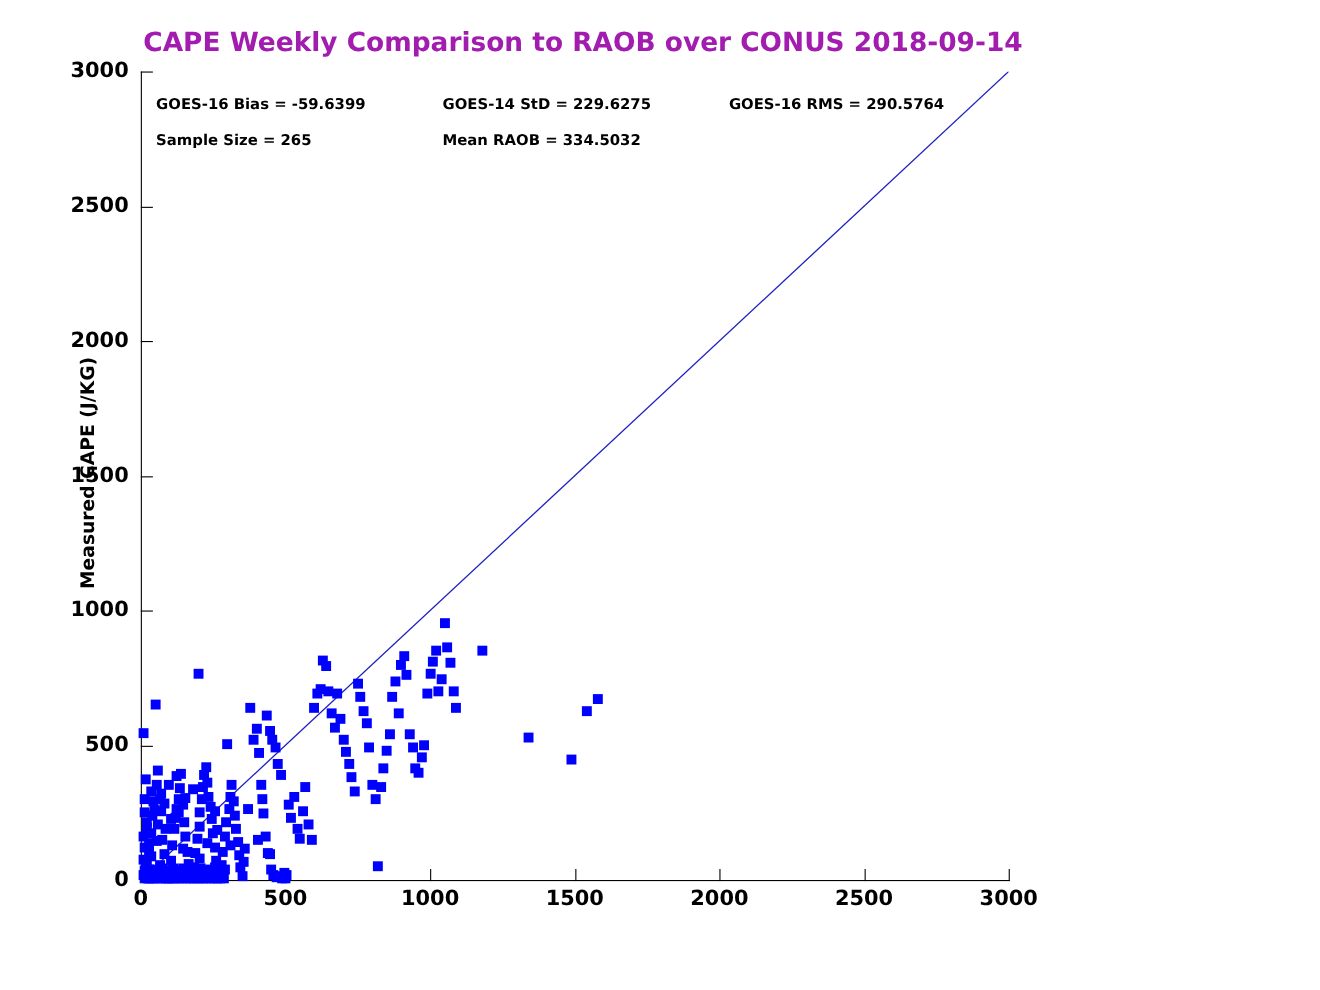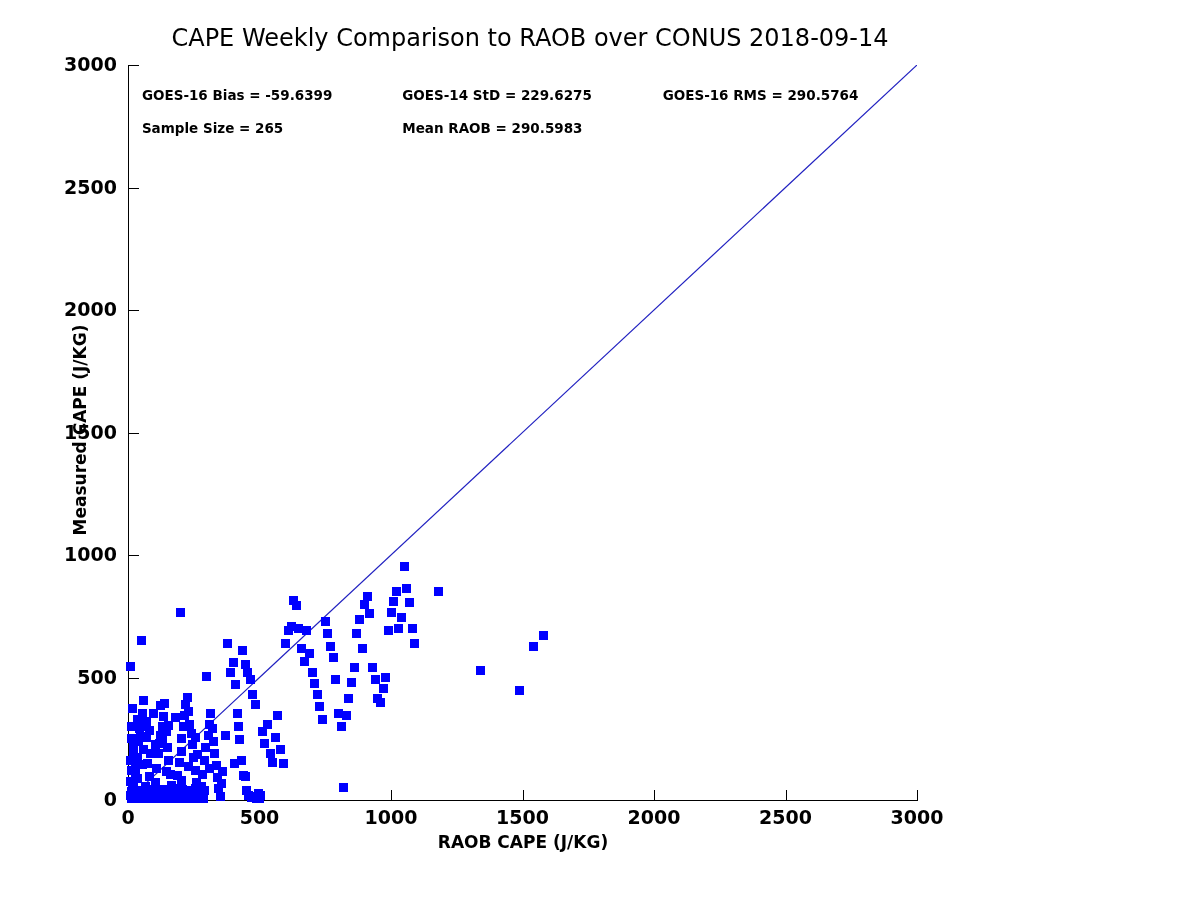--- a/index.html
+++ b/index.html
@@ -15,22 +15,22 @@
     font-family: "DejaVu Sans", sans-serif;
     overflow: hidden;
   }
   #chart-title {
     position: absolute;
     left: 0;
     top: 24px;
     width: 1060px;
     text-align: center;
     font-size: 24px;
-    font-weight: normal;
-    color: #000000;
+    font-weight: bold;
+    color: #a21caf;
     letter-spacing: 0px;
     white-space: nowrap;
   }
   
   #plot-area {
     position: absolute;
     left: 128px;
     top: 65px;
     width: 789px;
     height: 735px;
@@ -197,21 +197,20 @@
       <div class="tick-x" style="left: 522.5px;"></div>
       <div class="ticklabel-x" style="left: 477.5px;">1500</div>
       <div class="tick-x" style="left: 654px;"></div>
       <div class="ticklabel-x" style="left: 609px;">2000</div>
       <div class="tick-x" style="left: 785.5px;"></div>
       <div class="ticklabel-x" style="left: 740.5px;">2500</div>
       <div class="tick-x" style="left: 917px;"></div>
       <div class="ticklabel-x" style="left: 872px;">3000</div>
     </div>
 
-  <div id="xlabel">RAOB CAPE (J/KG)</div>
   <div id="ylabel">Measured CAPE (J/KG)</div>
 
   <div id="plot-area">
     <svg id="oneone" viewBox="0 0 789 735" preserveAspectRatio="none">
       <line id="ref-line" x1="0" y1="735" x2="789" y2="0" stroke="#2020c0" stroke-width="1.2"></line>
     </svg>
     <div id="points-layer">
         <div class="pt" style="left: -1.87px; top: 596.975px; background: rgb(0, 0, 255);"></div>
         <div class="pt" style="left: 0.234px; top: 638.625px; background: rgb(0, 0, 255);"></div>
         <div class="pt" style="left: -1.344px; top: 657px; background: rgb(0, 0, 255);"></div>
@@ -456,17 +455,17 @@
         <div class="pt" style="left: 112.535px; top: 707.225px; background: rgb(0, 0, 255);"></div>
         <div class="pt" style="left: 125.685px; top: 724.375px; background: rgb(0, 0, 255);"></div>
       </div>
   </div>
 
   <div id="stats-layer">
       <div class="stat" style="left: 141.89px; top: 87.05px;">GOES-16 Bias = -59.6399</div>
       <div class="stat" style="left: 402.26px; top: 87.05px;">GOES-14 StD = 229.6275</div>
       <div class="stat" style="left: 662.63px; top: 87.05px;">GOES-16 RMS = 290.5764</div>
       <div class="stat" style="left: 141.89px; top: 120.125px;">Sample Size = 265</div>
-      <div class="stat" style="left: 402.26px; top: 120.125px;">Mean RAOB = 290.5983</div>
+      <div class="stat" style="left: 402.26px; top: 120.125px;">Mean RAOB = 334.5032</div>
     </div>
 
 
 </div>
 
 </body></html>

